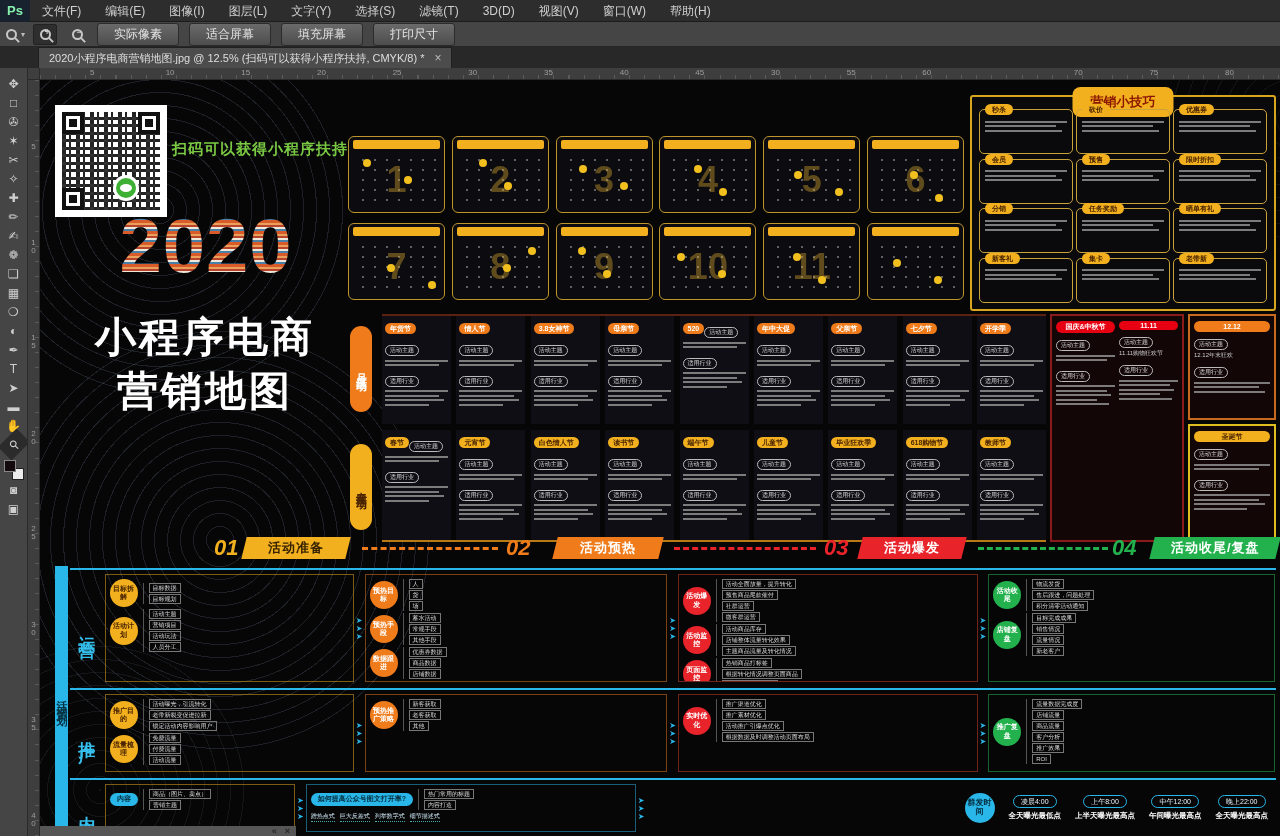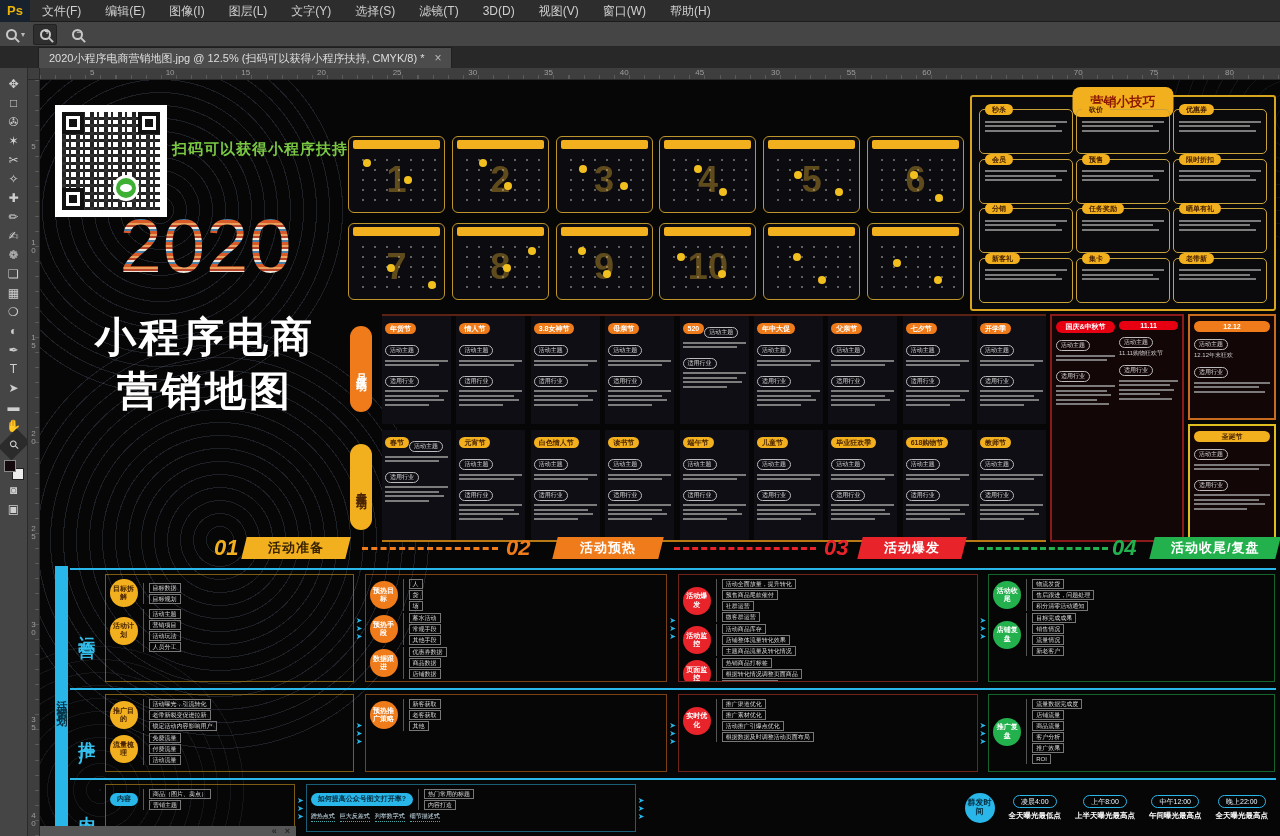--- a/index.html
+++ b/index.html
@@ -4,21 +4,21 @@
 <style>
   html,body{margin:0;padding:0;background:#262626;width:1280px;height:836px;overflow:hidden;
     font-family:"Liberation Sans","DejaVu Sans",sans-serif;}
   *{box-sizing:border-box;}
   #app{position:absolute;inset:0;}
 
   
   #menubar{position:absolute;left:0;top:0;width:1280px;height:22px;background:#2d2d2d;
     display:flex;align-items:center;border-bottom:1px solid #1c1c1c;}
   #pslogo{width:30px;height:22px;display:flex;align-items:center;justify-content:center;
-    color:#eab308;font-weight:bold;font-size:13px;background:#17222e;}
+    color:#86efac;font-weight:bold;font-size:13px;background:#17222e;}
   #menus{display:flex;}
   .menu-item{color:#cfcfcf;font-size:12px;padding:0 12px;line-height:22px;white-space:nowrap;}
 
   #optionsbar{position:absolute;left:0;top:22px;width:1280px;height:25px;background:#454545;
     border-bottom:1px solid #262626;display:flex;align-items:center;gap:8px;padding-left:6px;}
   .mag{width:11px;height:11px;border:2px solid #c8c8c8;border-radius:50%;position:relative;display:inline-block;}
   .mag::after{content:"";position:absolute;width:6px;height:2px;background:#c8c8c8;right:-5px;bottom:-3px;transform:rotate(45deg);}
   .mag span{position:absolute;left:0;top:-4px;width:11px;text-align:center;font-size:9px;color:#c8c8c8;font-weight:bold;line-height:11px;}
   .caret{color:#bbb;font-size:8px;margin-left:-4px;}
   .tool-toggle{width:24px;height:21px;display:flex;align-items:center;justify-content:center;border-radius:2px;}
@@ -63,21 +63,21 @@
       repeating-linear-gradient(90deg,#111 0 4px,transparent 4px 7px,#111 7px 9px,transparent 9px 14px),
       repeating-linear-gradient(0deg,#111 0 3px,transparent 3px 8px,#111 8px 11px,transparent 11px 15px);
     background-blend-mode:screen;opacity:.92;}
   .finder{position:absolute;width:22px;height:22px;border:4px solid #111;background:#fff;}
   .finder i{position:absolute;left:3px;top:3px;width:8px;height:8px;background:#111;display:block;}
   #wxbadge{position:absolute;left:58px;top:70px;width:26px;height:26px;border-radius:50%;background:#fff;
     display:flex;align-items:center;justify-content:center;}
   #wxbadge i{width:20px;height:20px;border-radius:50%;background:#3eb135;display:block;position:relative;}
   #wxbadge i::after{content:"";position:absolute;left:4px;top:6px;width:12px;height:8px;border-radius:50%;background:#fff;}
   #scan{position:absolute;left:132px;top:60px;color:#7ac943;font-size:15px;font-weight:bold;letter-spacing:1px;}
-  #year{position:absolute;left:28px;top:122px;width:276px;text-align:center;font-size:76px;font-weight:400;letter-spacing:1px;
+  #year{position:absolute;left:28px;top:122px;width:276px;text-align:center;font-size:76px;font-weight:700;letter-spacing:1px;
     background:repeating-linear-gradient(0deg,#d95b2a 0 3px,#4a7fa8 3px 5px,#efe7d8 5px 7px,#b8432a 7px 9px,#e8a05a 9px 11px);
     -webkit-background-clip:text;background-clip:text;color:transparent;}
   .big-title{position:absolute;left:15px;width:300px;text-align:center;color:#fff;font-size:41px;font-weight:900;letter-spacing:3px;}
   #t1{top:230px;} #t2{top:284px;}
 
   #cal-banner{position:absolute;left:308px;top:18px;width:616px;height:30px;background:#ef7b1b;border:2px solid #3a2008;
     border-radius:4px;display:flex;align-items:center;justify-content:center;color:#fff;font-size:17px;font-weight:bold;letter-spacing:2px;}
   #cal-grid{position:absolute;left:308px;top:56px;width:616px;height:164px;display:flex;flex-wrap:wrap;justify-content:space-between;align-content:space-between;}
   .cal-card{width:97px;height:77px;background:#0c0c10;border:1px solid #bd952c;border-radius:6px;position:relative;overflow:hidden;}
   .cal-head{height:9px;margin:3px 4px 0 4px;background:#f2b01e;border-radius:2px;}
@@ -186,20 +186,21 @@
     <span class="tool-toggle active">
         <span class="mag">
           <span>+</span>
         </span>
       </span>
     <span class="tool-toggle">
         <span class="mag">
           <span>−</span>
         </span>
       </span>
+    <span id="opt-buttons"><button class="opt-btn">实际像素</button><button class="opt-btn">适合屏幕</button><button class="opt-btn">填充屏幕</button><button class="opt-btn">打印尺寸</button></span>
   </div>
 
   <div id="tabbar">
     <div id="tab">
       <span class="title">2020小程序电商营销地图.jpg @ 12.5% (扫码可以获得小程序扶持, CMYK/8) *</span>
       <span class="close">×</span>
     </div>
   </div>
 
   <div id="toolbar">
@@ -355,20 +356,21 @@
         <div class="cal-card">
           <div class="cal-head"></div>
           <div class="cal-dots"></div>
           <div class="cal-num">10</div>
           <i class="cal-hl" style="left: 17px; top: 29px;"></i>
           <i class="cal-hl" style="left: 58px; top: 46px;"></i>
         </div>
         <div class="cal-card">
           <div class="cal-head"></div>
           <div class="cal-dots"></div>
+          <div class="cal-num">11</div>
           <i class="cal-hl" style="left: 54px; top: 52px;"></i>
           <i class="cal-hl" style="left: 29px; top: 29px;"></i>
         </div>
         <div class="cal-card">
           <div class="cal-head"></div>
           <div class="cal-dots"></div>
           <i class="cal-hl" style="left: 25px; top: 35px;"></i>
           <i class="cal-hl" style="left: 66px; top: 52px;"></i>
         </div>
       </div>

